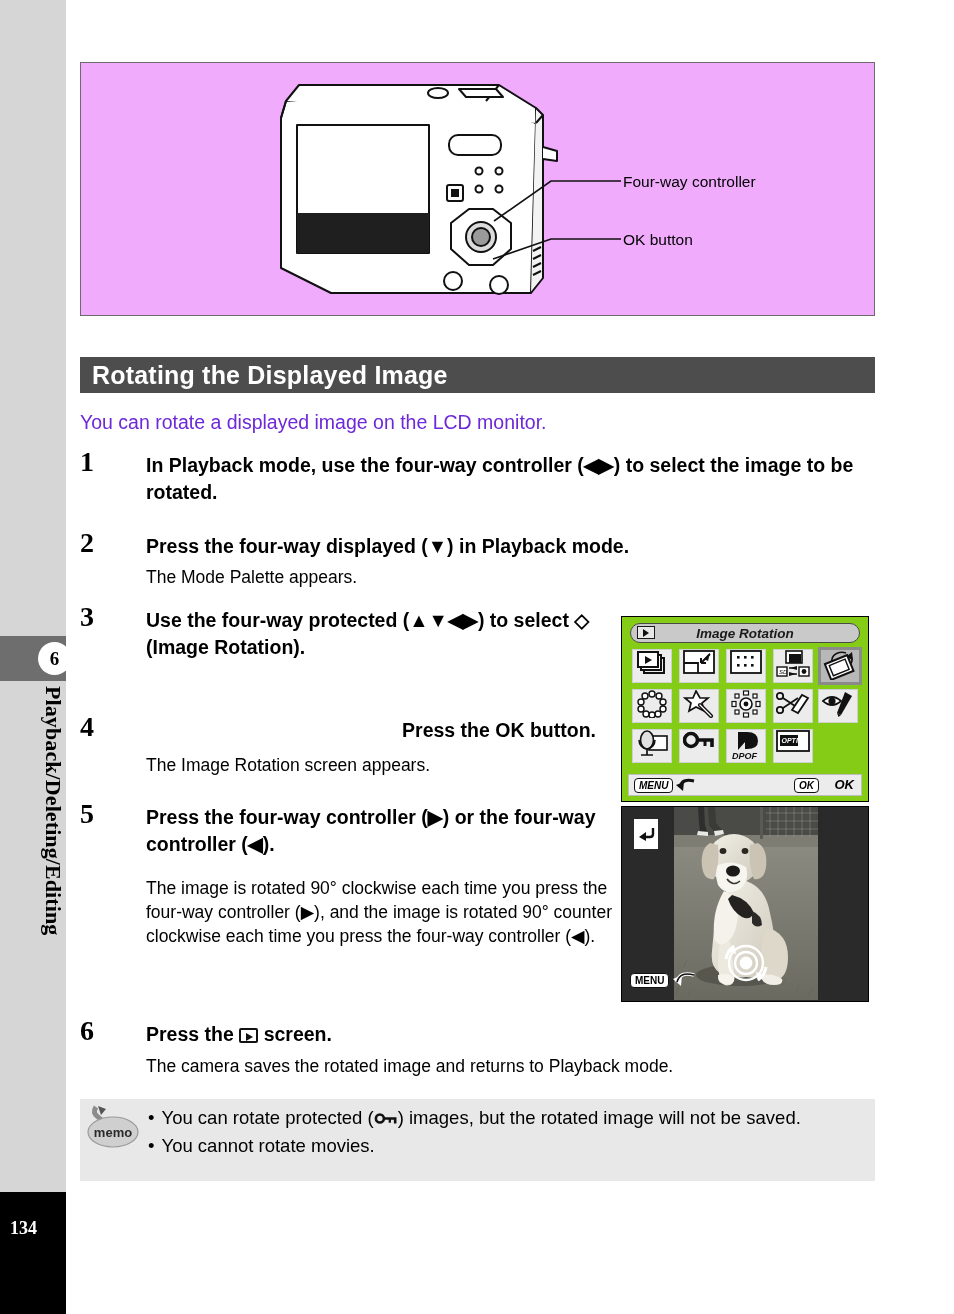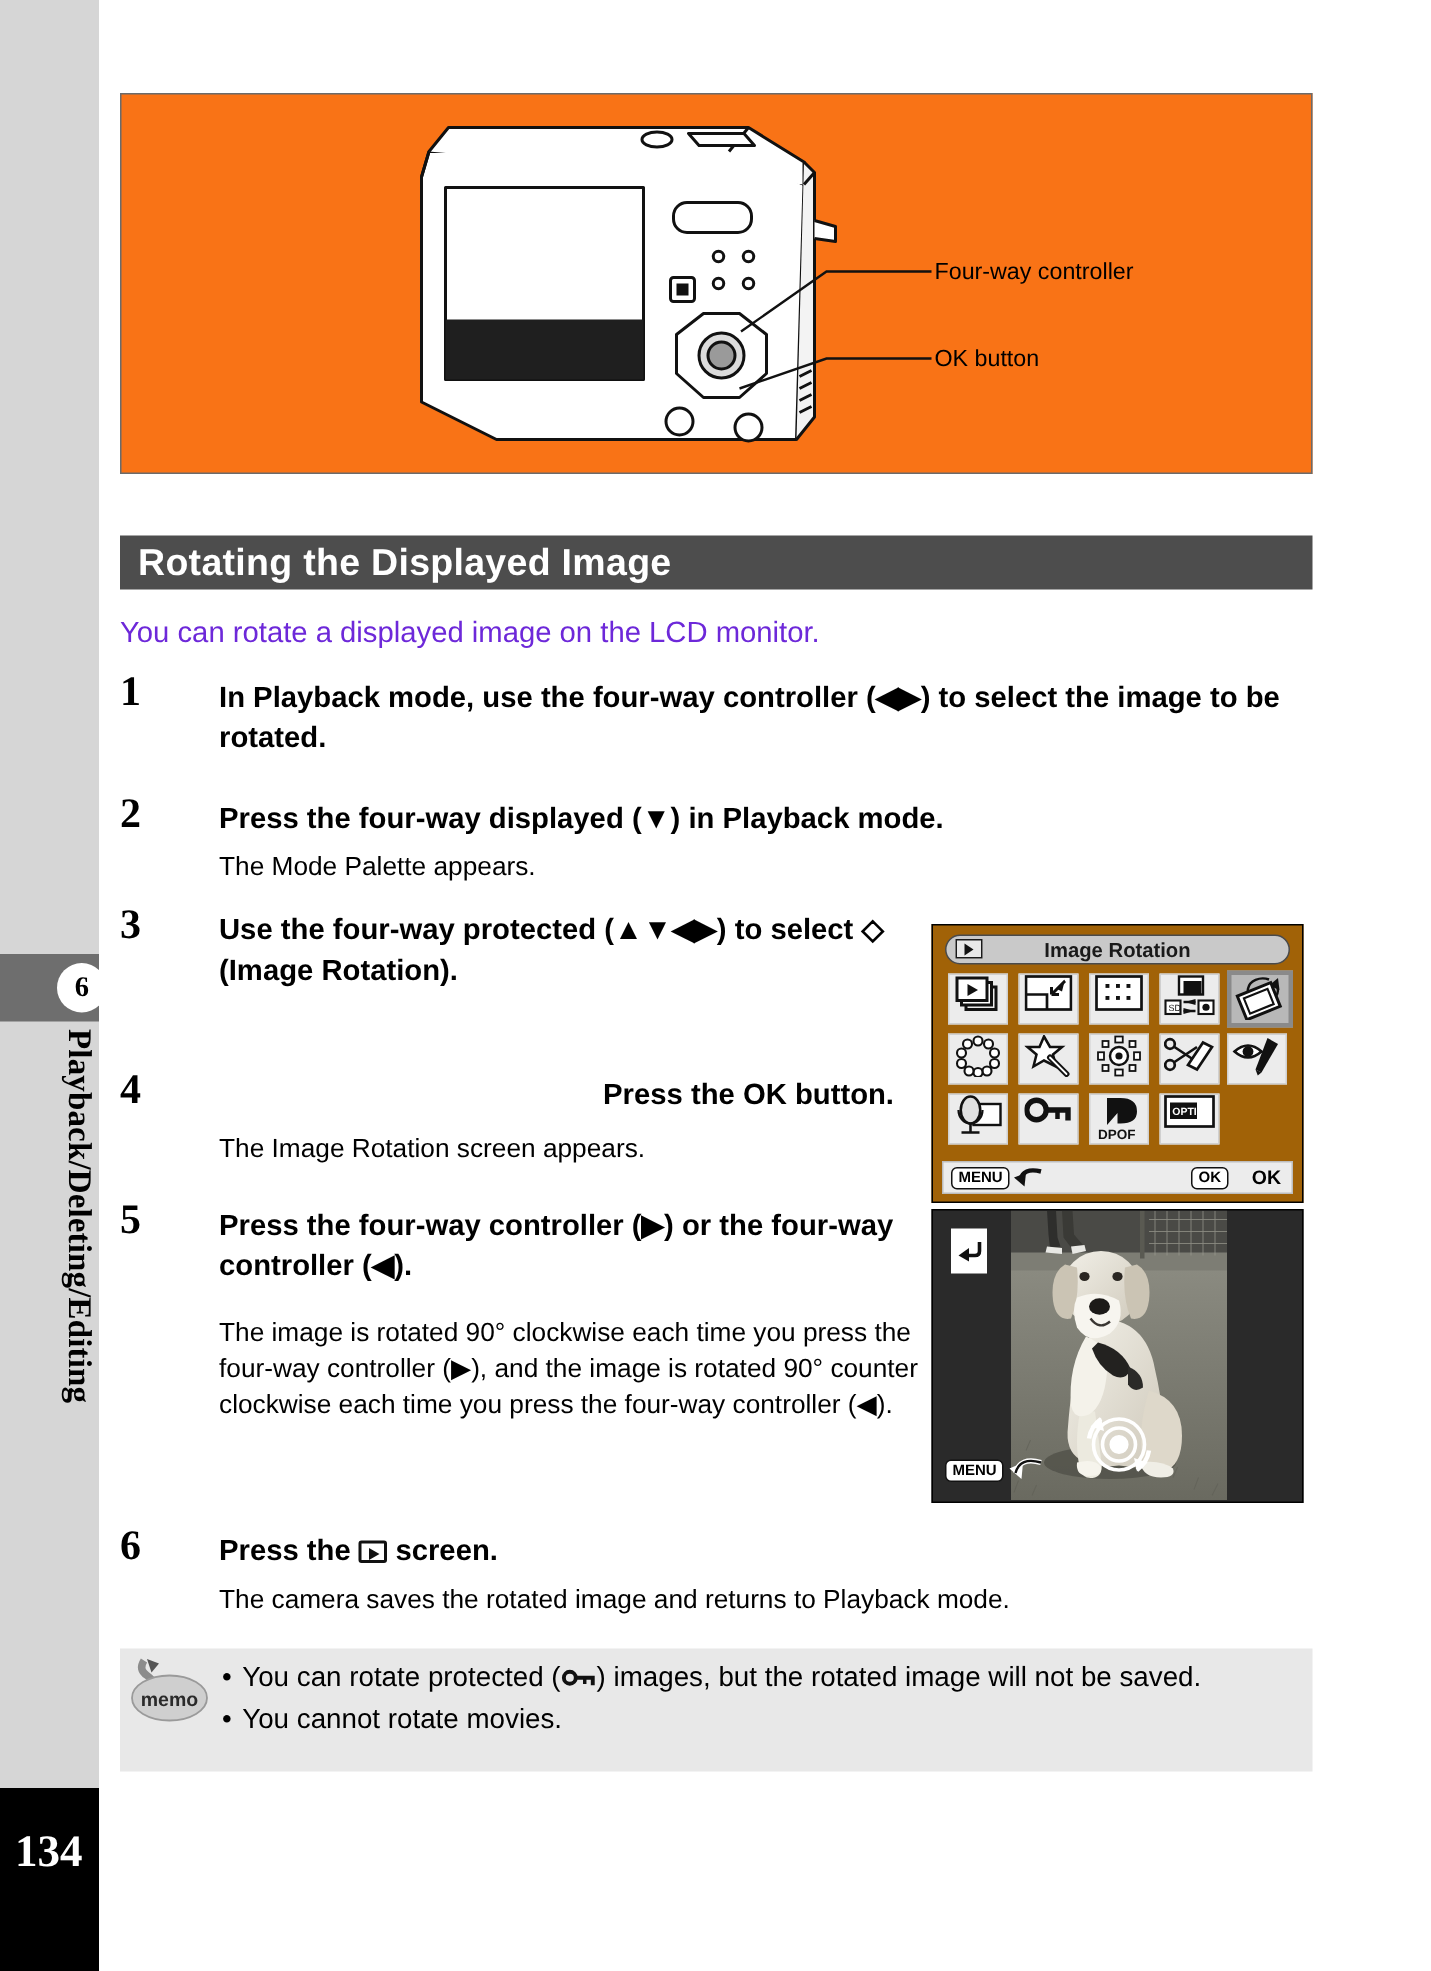--- a/index.html
+++ b/index.html
@@ -40,28 +40,28 @@
     letter-spacing:0.1px;
     display:flex; align-items:center; justify-content:flex-start;
     white-space:nowrap;
   }
   #page-num-block {
     position:absolute; left:0; top:1192px; width:66px; height:122px;
     background:#000000;
   }
   #page-num {
     position:absolute; left:10px; top:1218px;
-    color:#ffffff; font-size:30px; font-weight:bold;
+    color:#ffffff; font-size:18px; font-weight:bold;
     font-family:"Liberation Serif", serif;
   }
 
   
   #illus-box {
     position:absolute; left:80px; top:62px; width:795px; height:254px;
-    border:1.5px solid #6b6b6b; background:#f97316;
+    border:1.5px solid #6b6b6b; background:#f0abfc;
   }
   .callout-label {
     position:absolute; font-size:15.5px; color:#000;
     font-family:"Liberation Sans", sans-serif;
     white-space:nowrap;
   }
 
   
   #heading-bar {
     position:absolute; left:80px; top:357px; width:795px; height:36px;
@@ -91,21 +91,21 @@
     font-size:19.5px; font-weight:bold; line-height:1.36;
   }
   .step-desc {
     position:absolute; left:66px;
     font-size:17.5px; line-height:1.38; font-weight:normal;
   }
 
   
   #lcd1 {
     position:absolute; left:621px; top:616px; width:248px; height:186px;
-    background:#a16207; border:1.5px solid #000;
+    background:#84cc16; border:1.5px solid #000;font-style:italic;
   }
   #lcd1-title {
     position:absolute; left:8px; top:6px; width:230px; height:20px;
     background:#c9c9c9; border:1.5px solid #4a4a4a; border-radius:10px;
     display:flex; align-items:center; justify-content:center;
   }
   #lcd1-title .ttl {
     font-size:13.5px; font-weight:bold; color:#1a1a1a;
     font-family:"Liberation Sans", sans-serif;
   }

